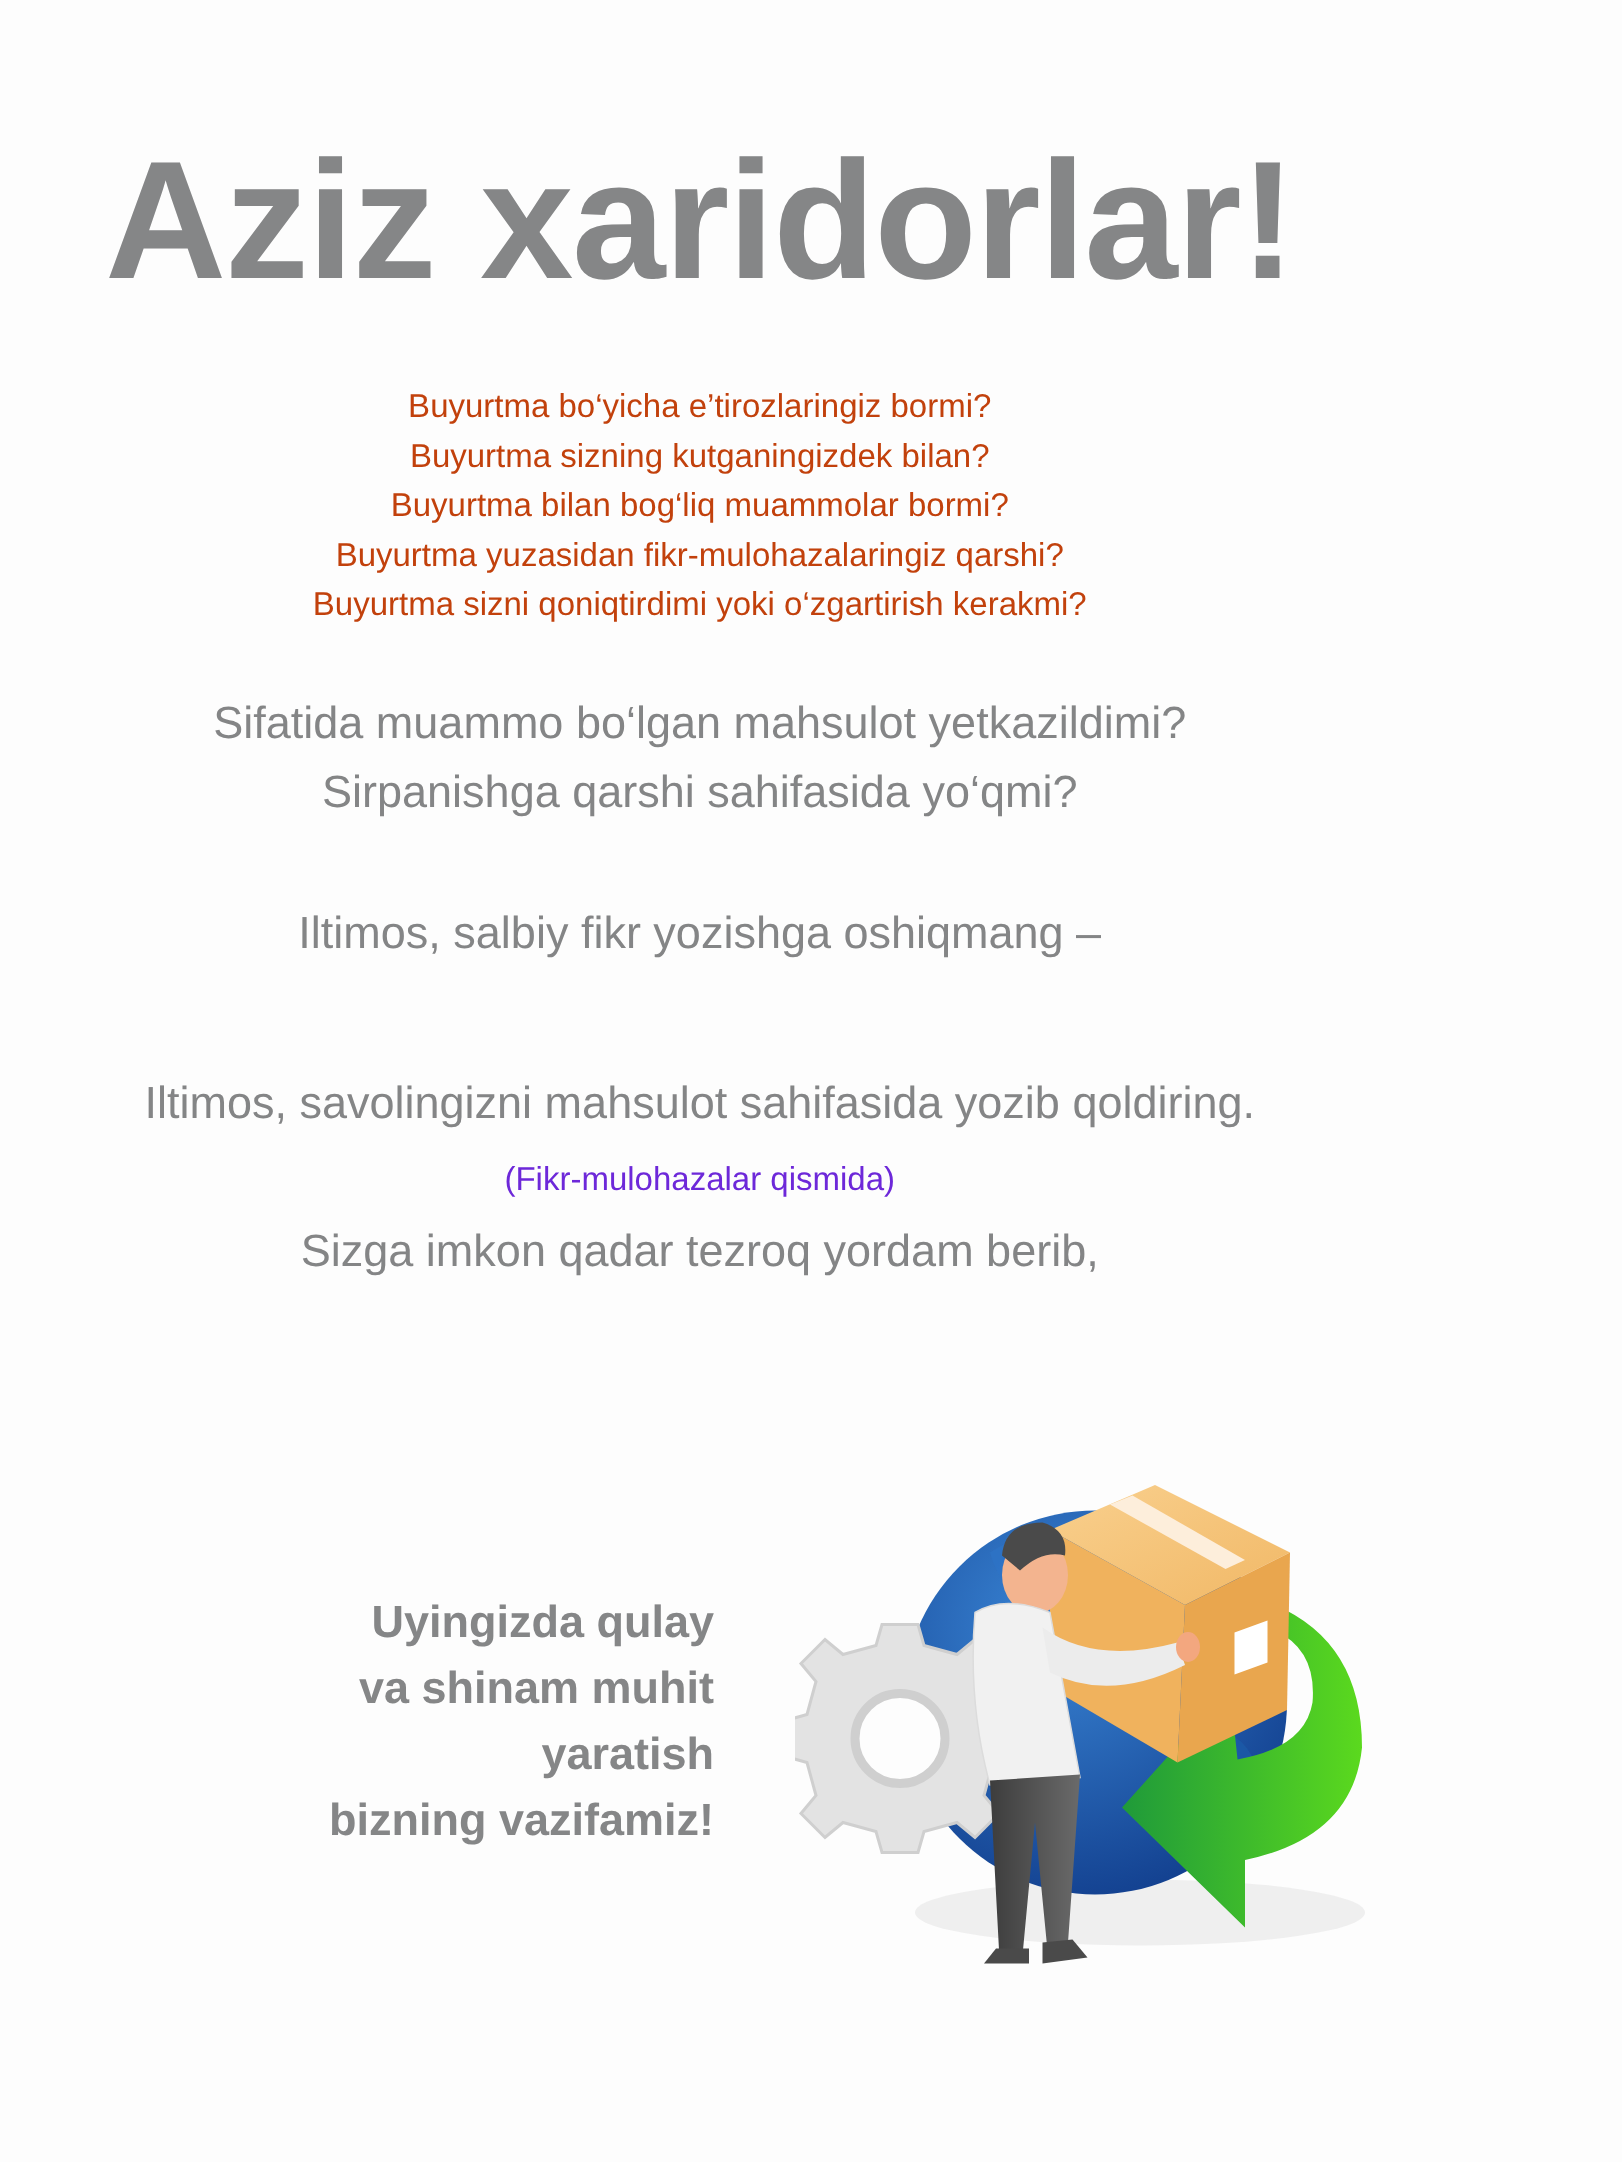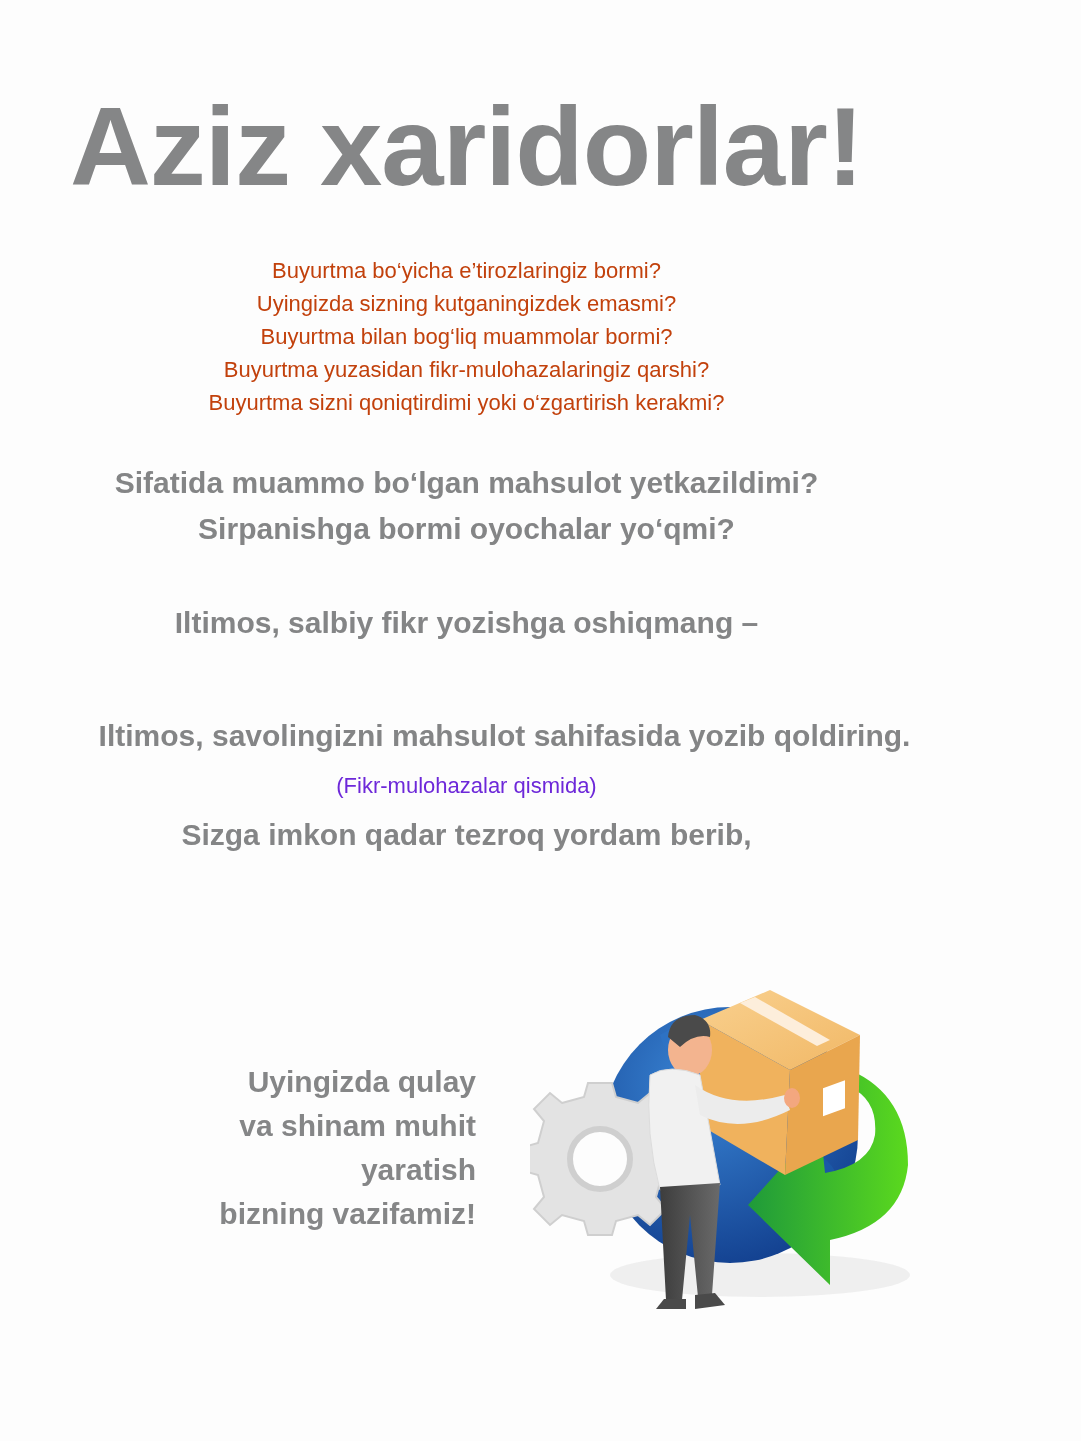--- a/index.html
+++ b/index.html
@@ -11,48 +11,48 @@
     position: relative;
     overflow: hidden;
   }
   .center { position: absolute; left: 0; width: 933px; text-align: center; }
   .title {
     top: 82px; font-size: 112px; font-weight: 700; letter-spacing: -1px;
     color: #858687; line-height: 130px;
   }
   .questions { top: 254px; font-size: 22px; font-weight: 400; line-height: 33px; color: #c2410c; }
   .questions div { white-space: nowrap; }
-  .bold-block { font-weight: 700; color: #848586; }
+  .bold-block { font-weight: 400; color: #848586; }
   .b1 { top: 460px; font-size: 30px; line-height: 46px; }
   .b2 { top: 601px; font-size: 30px; line-height: 44px; }
-  .b3 { top: 714px; font-size: 30px; line-height: 44px; padding-left: 38px; }
+  .b3 { top: 714px; font-size: 30px; line-height: 44px; }
   .note { top: 770px; font-size: 22px; font-weight: 400; color: #6d28d9; line-height: 32px; }
   .b4 { top: 812px; font-size: 30px; line-height: 46px; }
   .slogan {
     position: absolute; left: 120px; width: 356px; top: 1060px;
     text-align: right; font-size: 30px; font-weight: 700; line-height: 44px; color: #858687;
   }
   .illustration { position: absolute; left: 530px; top: 975px; width: 420px; height: 360px; }
 </style>
 </head>
 <body>
 
 <div class="center title">Aziz xaridorlar!</div>
 
 <div class="center questions">
   <div>Buyurtma bo‘yicha e’tirozlaringiz bormi?</div>
-  <div>Uyingizda sizning kutganingizdek emasmi?</div>
+  <div>Buyurtma sizning kutganingizdek bilan?</div>
   <div>Buyurtma bilan bog‘liq muammolar bormi?</div>
   <div>Buyurtma yuzasidan fikr-mulohazalaringiz qarshi?</div>
   <div>Buyurtma sizni qoniqtirdimi yoki o‘zgartirish kerakmi?</div>
 </div>
 
 <div class="center bold-block b1">
   <div>Sifatida muammo bo‘lgan mahsulot yetkazildimi?</div>
-  <div>Sirpanishga bormi oyochalar yo‘qmi?</div>
+  <div>Sirpanishga qarshi sahifasida yo‘qmi?</div>
 </div>
 
 <div class="center bold-block b2">
   <div>Iltimos, salbiy fikr yozishga oshiqmang –</div>
 </div>
 
 <div class="center bold-block b3">Iltimos, savolingizni mahsulot sahifasida yozib qoldiring.</div>
 <div class="center note">(Fikr-mulohazalar qismida)</div>
 
 <div class="center bold-block b4">

